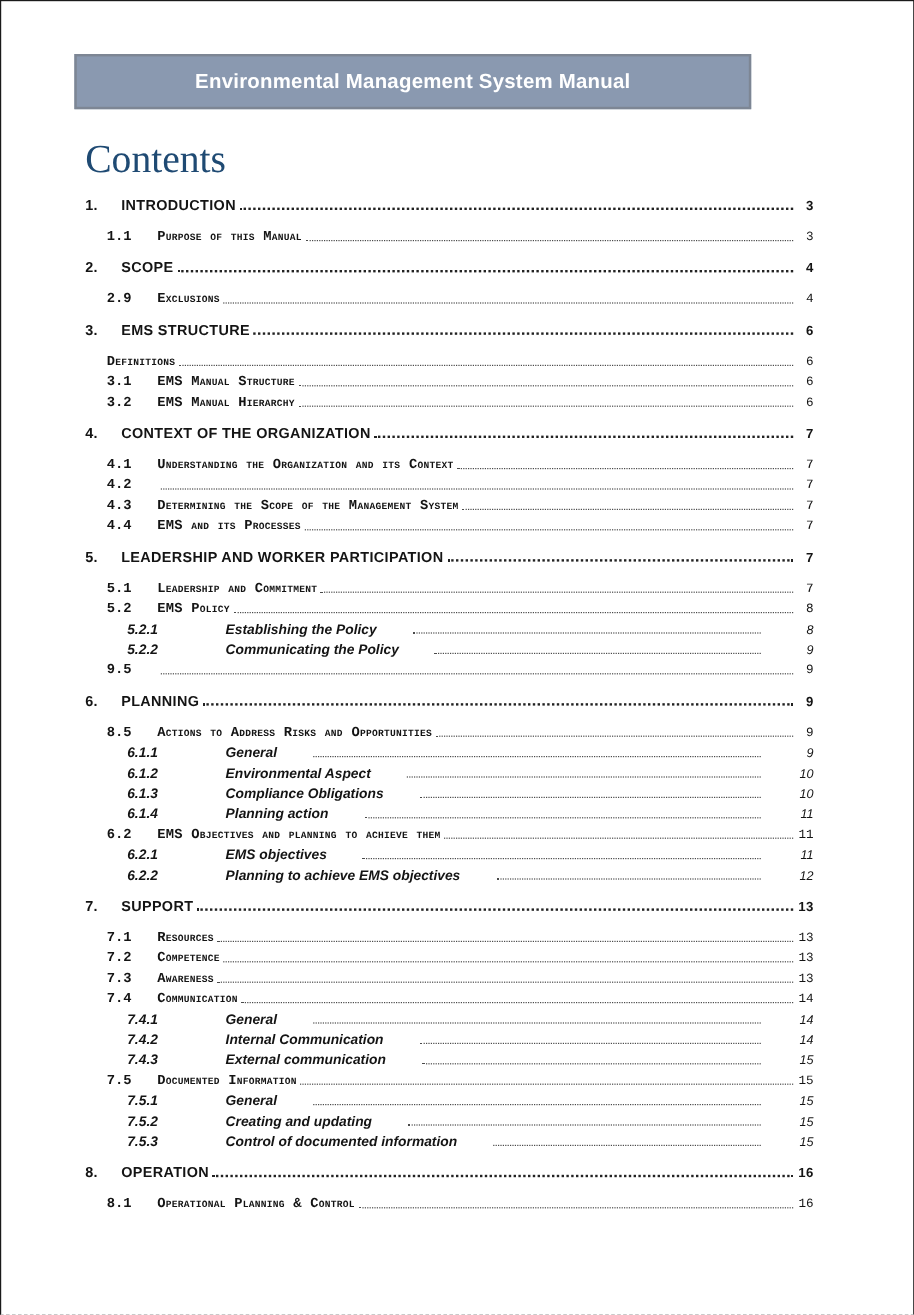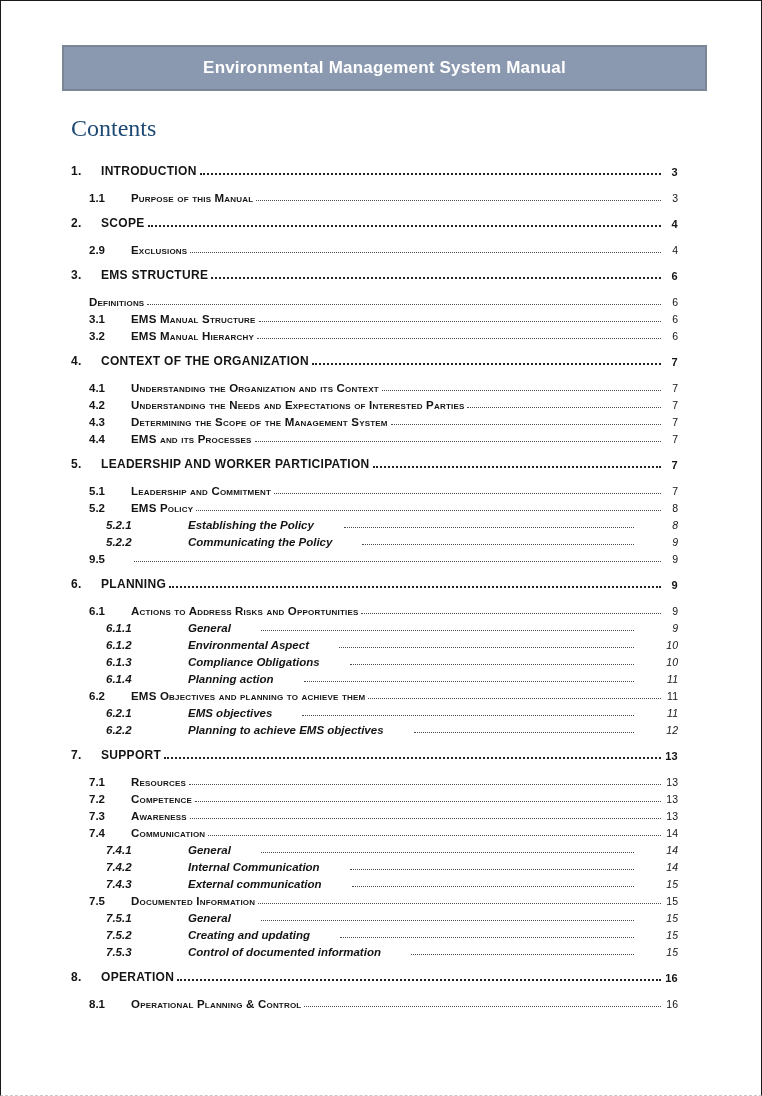--- a/index.html
+++ b/index.html
@@ -9,39 +9,39 @@
     box-sizing:border-box;
     background:#ffffff;
     border:1px solid #1a1a1a;
     border-bottom:1px dashed #c9c9c9;
     font-family:"Liberation Sans", sans-serif;
     overflow:hidden;
   }
   .banner {
     position:absolute;
     left:61px; top:44px;
-    width:645px; height:46px;
+    width:564px; height:46px;
     box-sizing:border-box;
     background:#8A99B0;
     border:2px solid #7d8694;
     display:flex; align-items:center; justify-content:center;
   }
   .banner-title {
     color:#ffffff;
     font-weight:700;
     font-size:17px;
     letter-spacing:0.2px;
   }
   .contents-heading {
     position:absolute;
     left:70px; top:114px;
     margin:0;
     font-family:"Liberation Serif", serif;
     font-weight:400;
-    font-size:24px;
+    font-size:33px;
     color:#1F4A73;
   }
   .toc {
     position:absolute;
     left:70px; top:151px;
     width:607px;
   }
   .row {
     display:flex;
     align-items:flex-end;
@@ -65,21 +65,21 @@
     text-align:right;
     font-weight:400;
     font-size:10.5px;
   }
   
   .l1 { font-size:12px; letter-spacing:0.3px; margin:9px 0; }
   .l1 .num { width:30px; }
   .l1 .leader { border-bottom:2px dotted #222222; }
   .l1 .page-num { font-weight:700; font-size:11px; }
   
-  .l2 { padding-left:18px; }
+  .l2 { padding-left:18px;font-family:Liberation Mono, monospace; }
   .l2 .num { width:42px; }
   .l2 .label { font-variant:small-caps; letter-spacing:0.2px; }
   
   .l3 { padding-left:35px; font-style:italic;gap:27px; }
   .l3 .num { width:55px; }
   .l3 .page-num { font-style:italic; }
 </style>
 </head>
 <body>
 
@@ -143,21 +143,20 @@
         <span class="page-num">7</span>
       </div>
       <div class="row l2">
         <span class="num">4.1</span>
         <span class="label">Understanding the Organization and its Context</span>
         <span class="leader"></span>
         <span class="page-num">7</span>
       </div>
       <div class="row l2">
         <span class="num">4.2</span>
-        <span class="label">Understanding the Needs and Expectations of Interested Parties</span>
         <span class="leader"></span>
         <span class="page-num">7</span>
       </div>
       <div class="row l2">
         <span class="num">4.3</span>
         <span class="label">Determining the Scope of the Management System</span>
         <span class="leader"></span>
         <span class="page-num">7</span>
       </div>
       <div class="row l2">
@@ -201,21 +200,21 @@
         <span class="leader"></span>
         <span class="page-num">9</span>
       </div>
       <div class="row l1">
         <span class="num">6.</span>
         <span class="label">PLANNING</span>
         <span class="leader"></span>
         <span class="page-num">9</span>
       </div>
       <div class="row l2">
-        <span class="num">6.1</span>
+        <span class="num">8.5</span>
         <span class="label">Actions to Address Risks and Opportunities</span>
         <span class="leader"></span>
         <span class="page-num">9</span>
       </div>
       <div class="row l3">
         <span class="num">6.1.1</span>
         <span class="label">General</span>
         <span class="leader"></span>
         <span class="page-num">9</span>
       </div>

